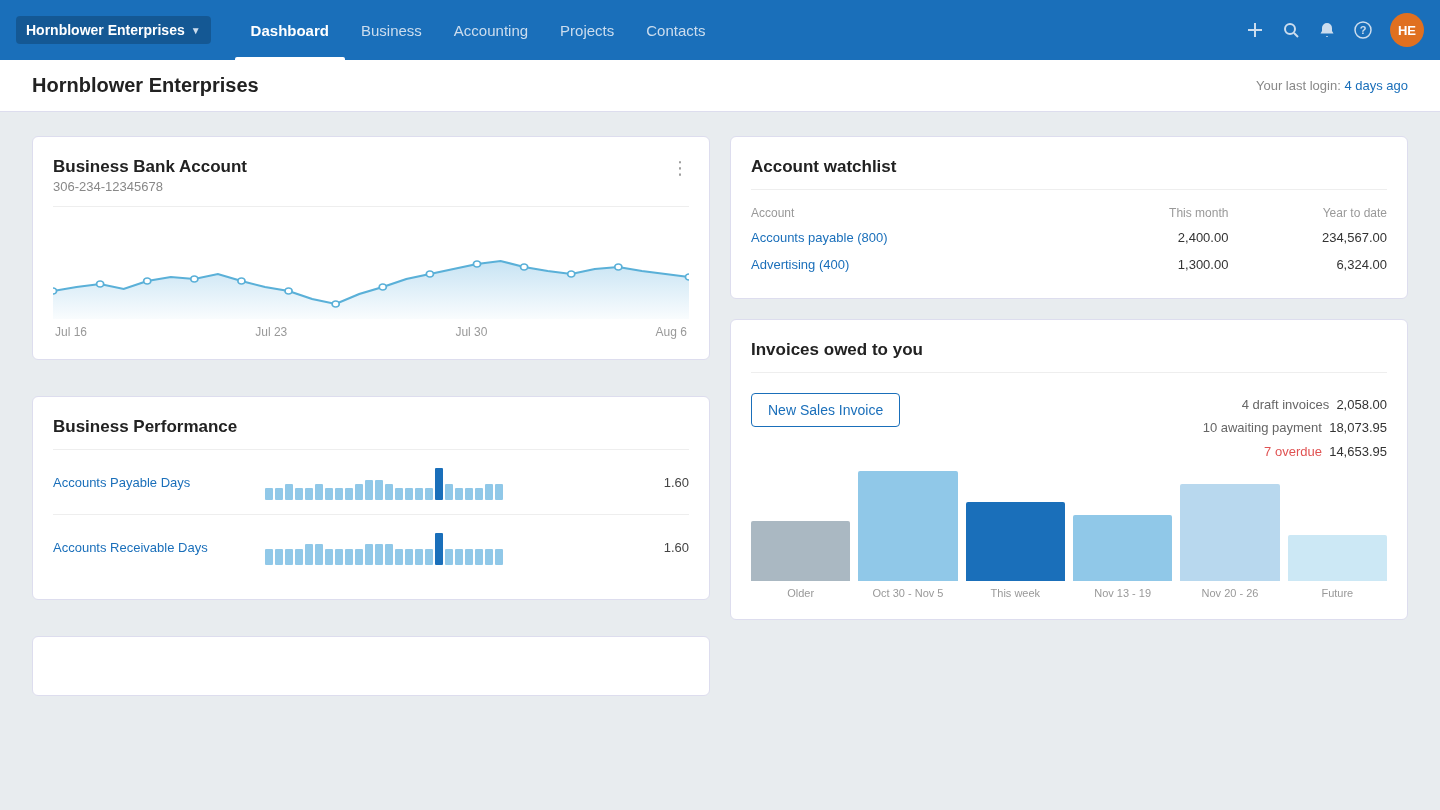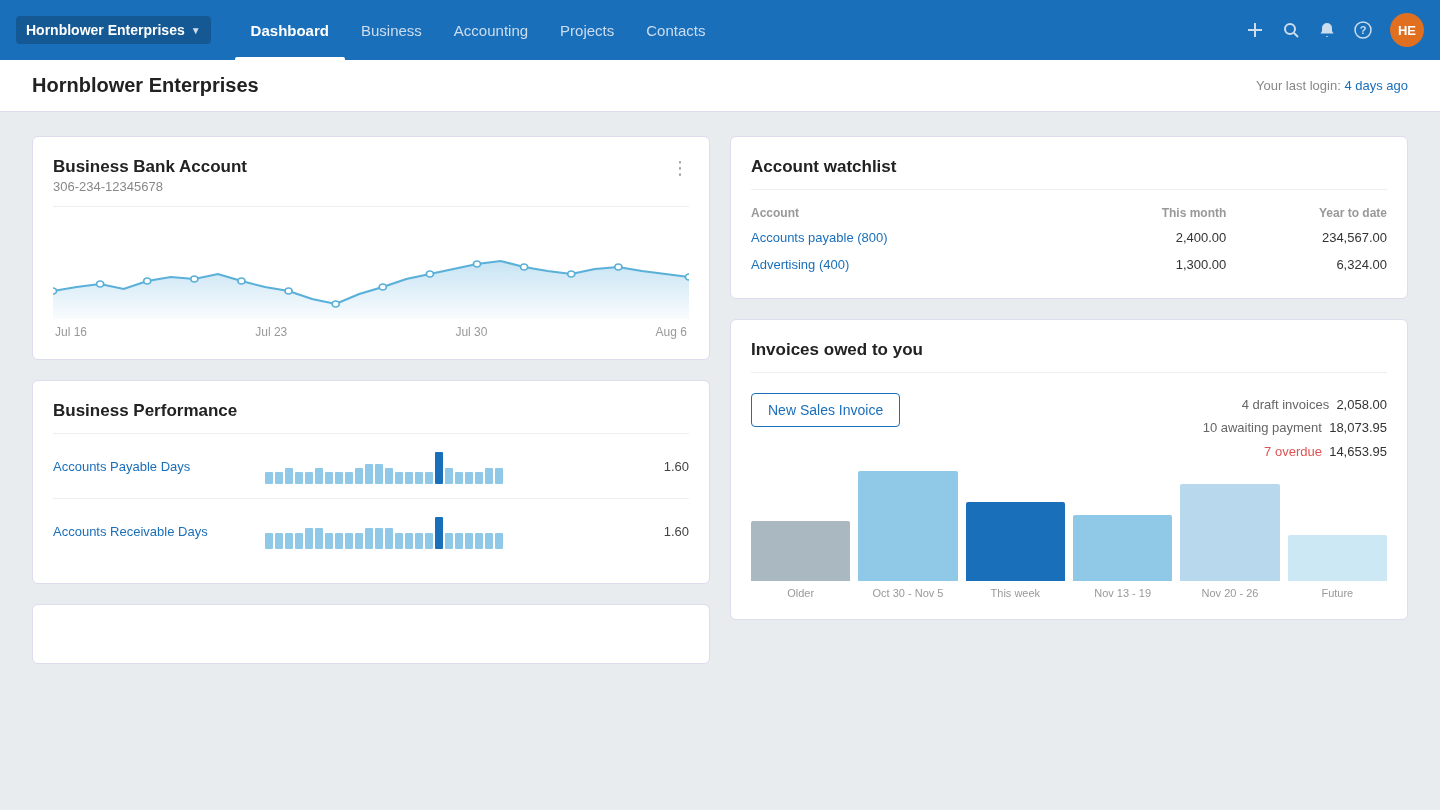--- a/index.html
+++ b/index.html
@@ -52,39 +52,39 @@
     .perf-metric { margin: 14px 0; }
     .perf-metric-row { display: flex; align-items: center; gap: 12px; }
     .perf-label { font-size: 13px; color: #1a6fba; width: 200px; cursor: pointer; }
     .perf-bars { flex: 1; display: flex; align-items: flex-end; gap: 2px; height: 36px; }
     .perf-bar { background: #90c8e8; border-radius: 1px; width: 8px; }
     .perf-bar.highlight { background: #1a6fba; }
     .perf-value { font-size: 13px; color: #444; width: 36px; text-align: right; }
 
     
     .watchlist-table { width: 100%; border-collapse: collapse; margin-top: 8px; }
-    .watchlist-table th { font-size: 12px; color: #999; font-weight: 700; text-align: right; padding: 4px 0; margin-left: 24px; }
+    .watchlist-table th { font-size: 12px; color: #999; font-weight: 400; text-align: right; padding: 4px 0; margin-left: 24px; }
     .watchlist-table th:first-child { text-align: left; }
     .watchlist-table td { font-size: 13px; color: #333; padding: 6px 0; text-align: right; }
     .watchlist-table td:first-child { text-align: left; color: #1a6fba; cursor: pointer; }
 
     
     .invoices-top { display: flex; align-items: flex-start; justify-content: space-between; margin-top: 20px; margin-bottom: 16px; }
     .invoice-btn { border: 1px solid #1a6fba; color: #1a6fba; background: #fff; border-radius: 4px; padding: 8px 16px; font-size: 14px; cursor: pointer; white-space: nowrap; }
     .invoice-stats { text-align: right; font-size: 13px; color: #666; line-height: 1.8; }
     .invoice-stats .amount { color: #333; font-weight: 500; }
     .invoice-stats .overdue { color: #e05252; }
 
     
     .bar-chart { display: flex; align-items: flex-end; gap: 8px; height: 120px; margin-top: 8px; }
     .bar-group { display: flex; flex-direction: column; align-items: center; flex: 1; }
     .bar { width: 100%; border-radius: 2px 2px 0 0; }
     .bar-label { font-size: 11px; color: #999; margin-top: 6px; text-align: center; white-space: nowrap; }
 
-    .col-left { display: flex; flex-direction: column; gap: 20px; }
+    .col-left { display: flex; flex-direction: column; gap: 36px; }
     .col-right { display: flex; flex-direction: column; gap: 20px; }
   </style>
 </head>
 <body>
 
 <nav>
   <div class="nav">
     <div class="nav-brand">
       <span>Hornblower Enterprises</span>
       <span class="nav-brand-arrow">▼</span>

